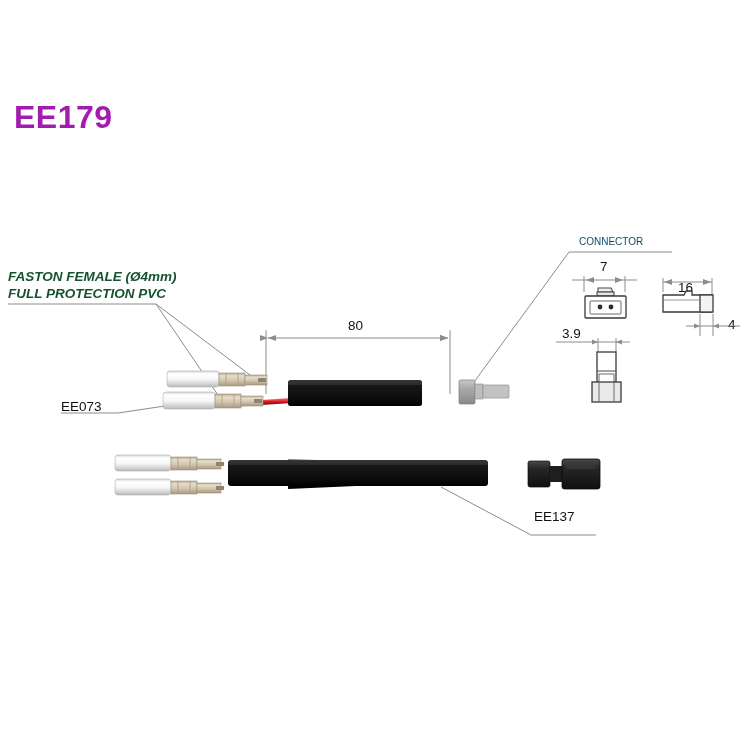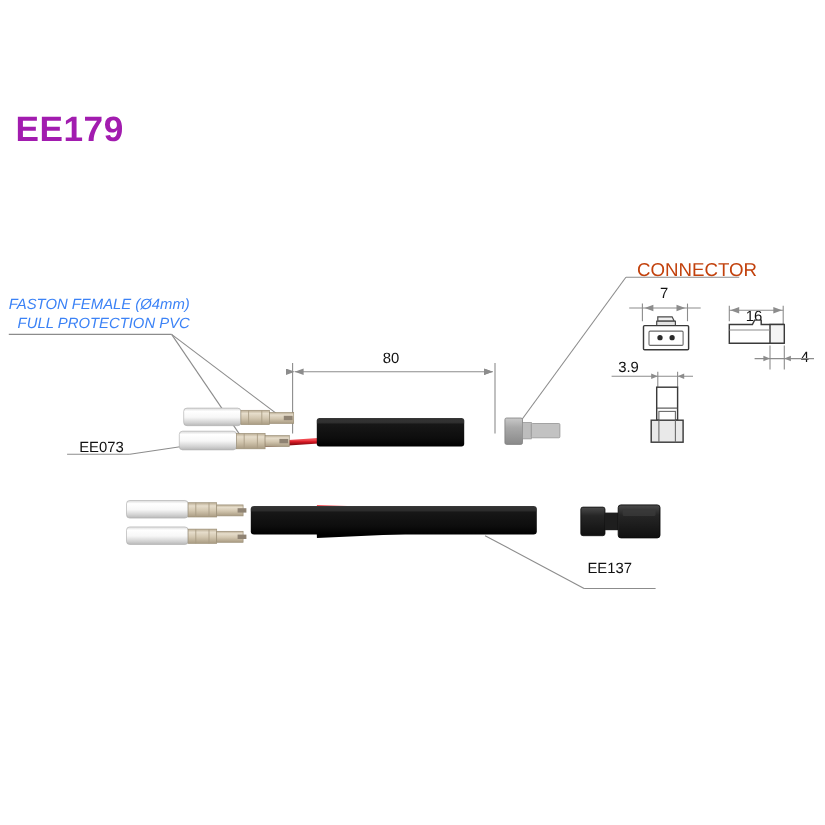--- a/index.html
+++ b/index.html
@@ -28,43 +28,42 @@
     font-size: 32px;
     font-weight: 700;
     letter-spacing: 0.5px;
     color: #a21caf;
     line-height: 1;
     white-space: pre;
   }
   .note {
     position: absolute;
     font-style: italic;
-    font-weight: 400;
+    font-weight: 700;
     font-size: 13.5px;
-    color: #3b82f6;
+    color: #14532d;
     line-height: 17px;
     white-space: pre;
-    text-align: right;
   }
   .note-faston { left: 8px; top: 268px; }
   .lbl {
     position: absolute;
     font-size: 13.5px;
     color: #111111;
     white-space: pre;
     line-height: 1;
   }
-  .lbl-ee073 { left: 61px; top: 400px; margin-left: 11px; }
+  .lbl-ee073 { left: 61px; top: 400px; }
   .lbl-ee137 { left: 534px; top: 510px; }
   .lbl-connector {
     position: absolute;
     left: 579px;
     top: 237px;
-    font-size: 17px;
-    color: #c2410c;
+    font-size: 10px;
+    color: #0c4a6e;
     white-space: pre;
     line-height: 1;
   }
   .dim {
     position: absolute;
     font-size: 13.5px;
     color: #111111;
     white-space: pre;
     line-height: 1;
   }

